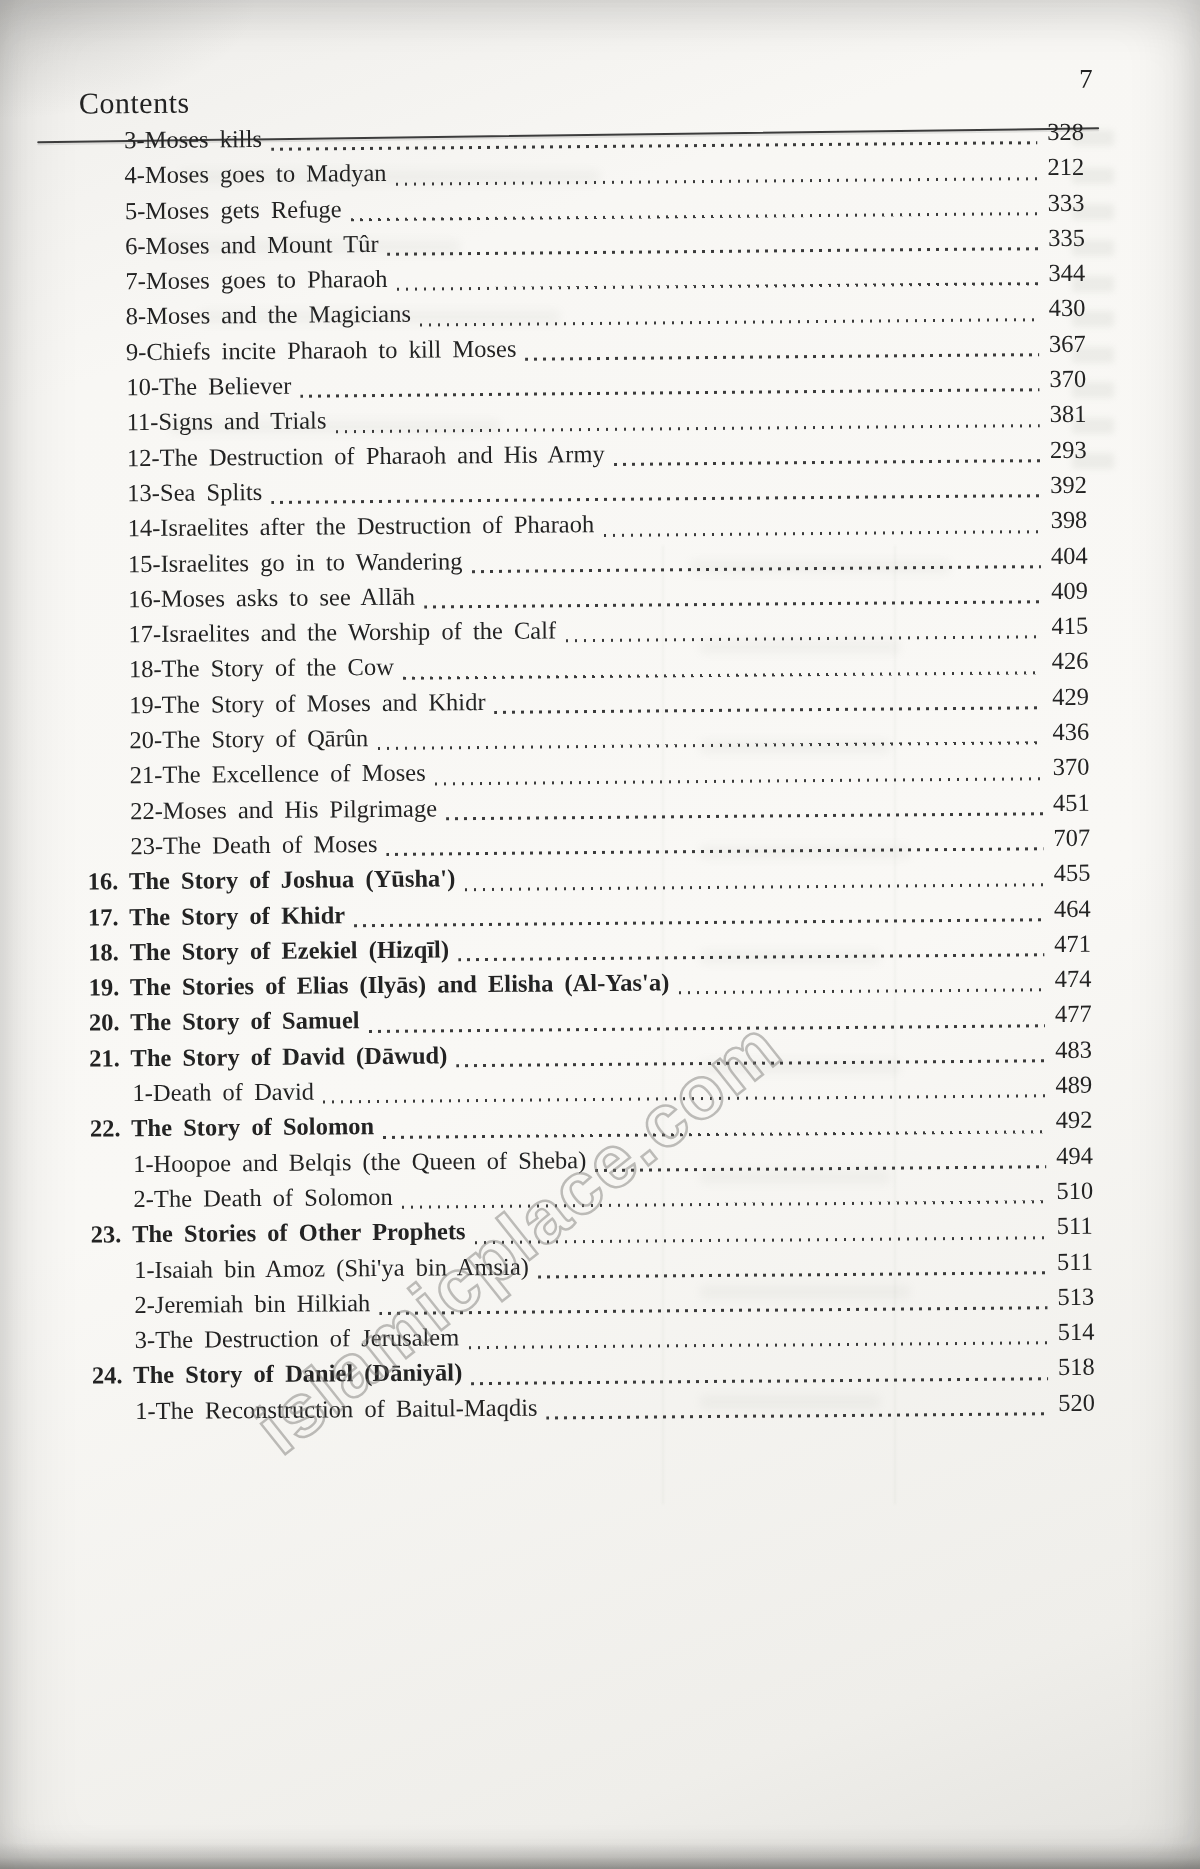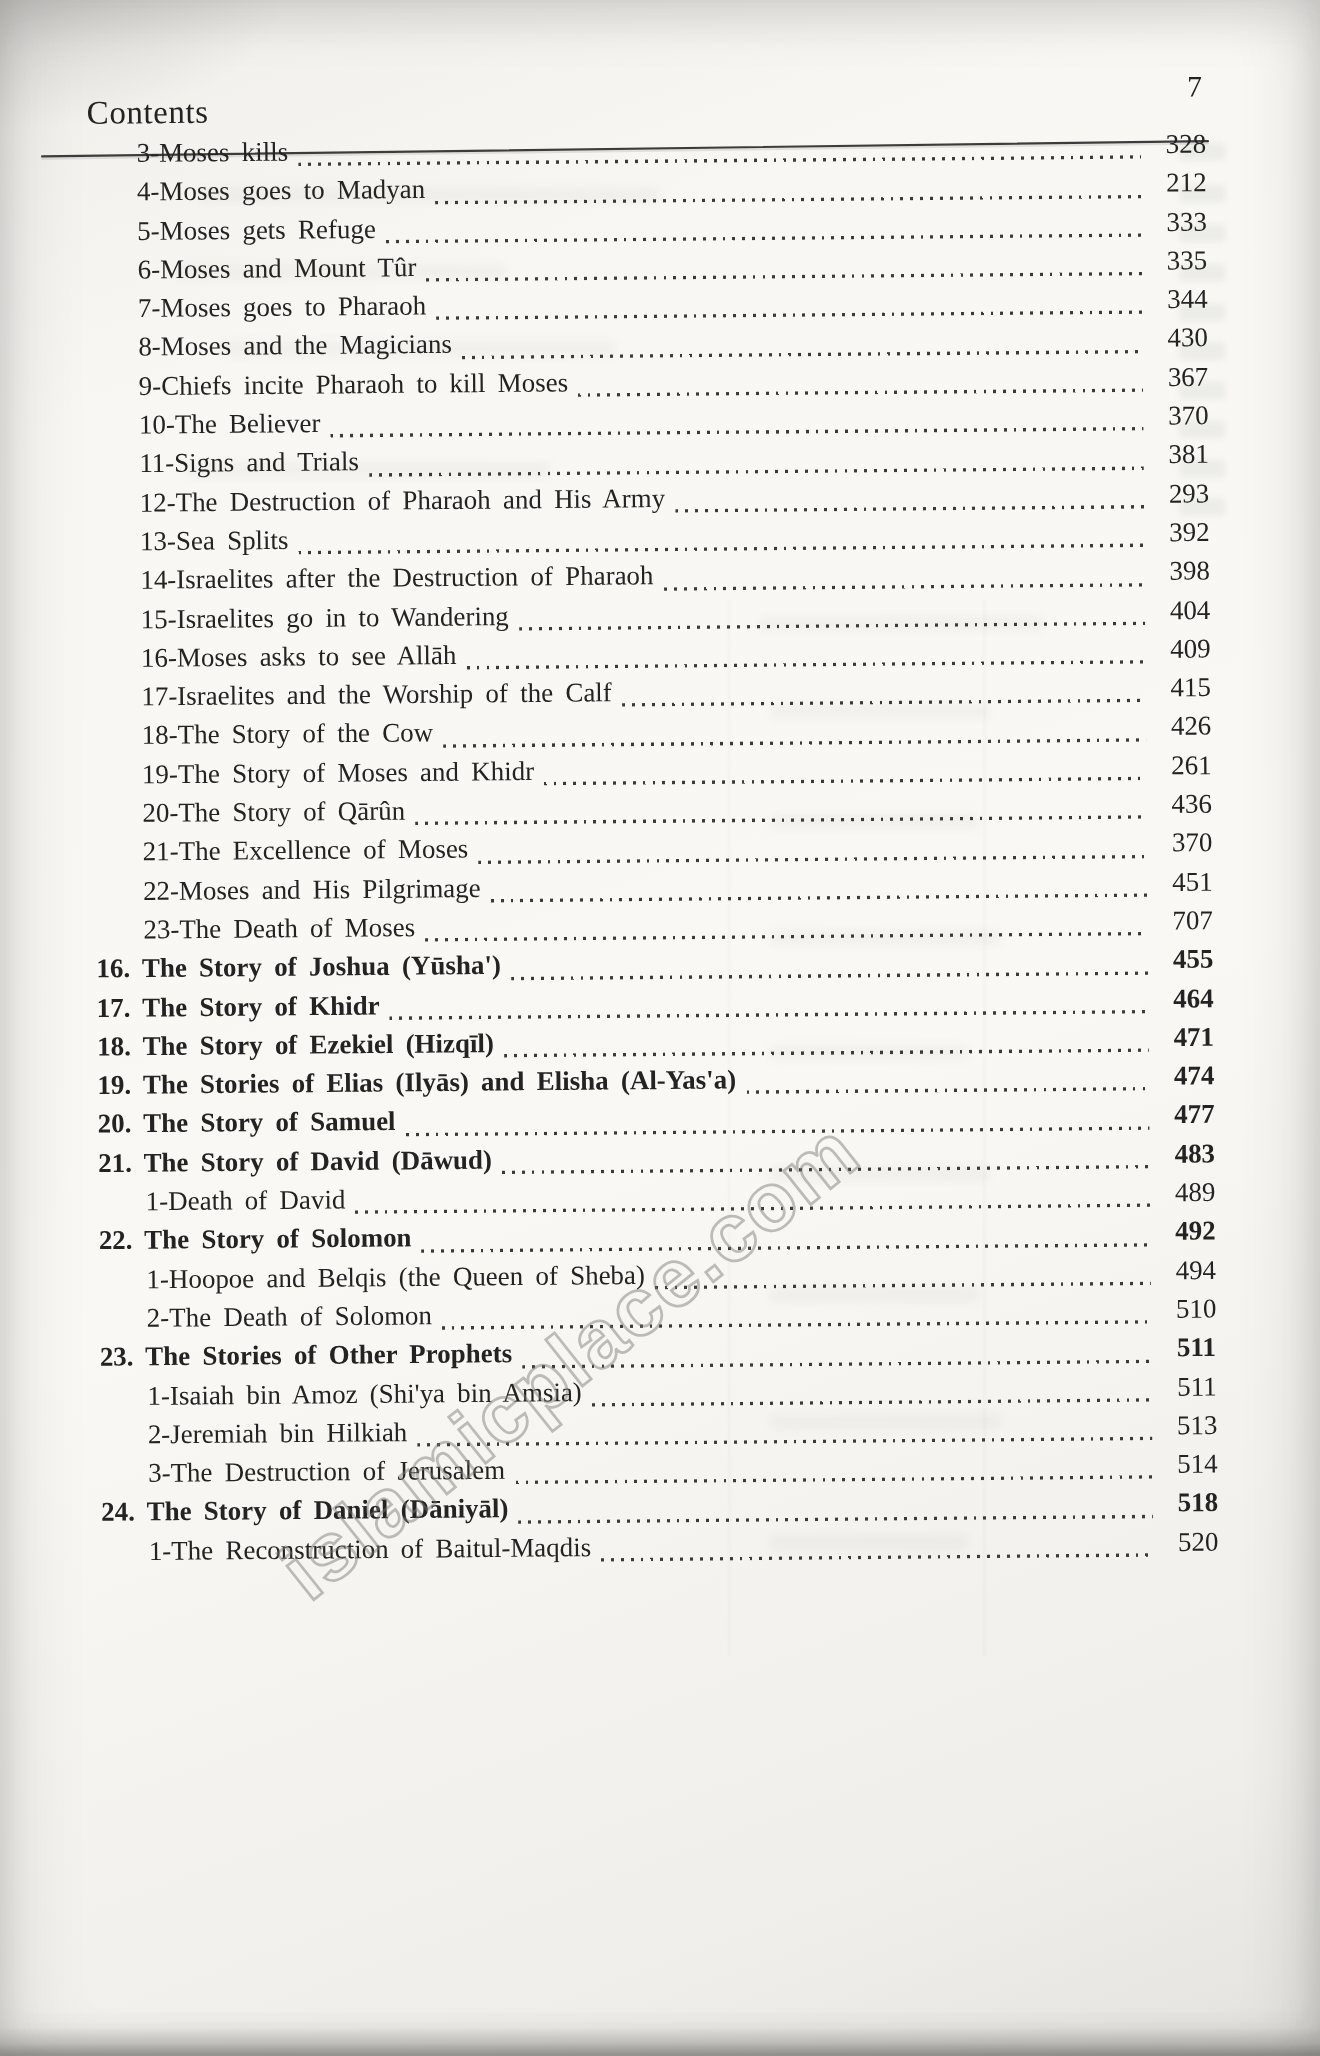--- a/index.html
+++ b/index.html
@@ -50,22 +50,22 @@
     height:35.3px; font-size:24.5px; word-spacing:5px;
     padding-left:123px; white-space:nowrap;
   }
   .row.main{ padding-left:80px; font-weight:700; font-size:24.5px; }
   .row .label{ flex:0 0 auto; }
   .row .leader{
     flex:1 1 auto; height:3px; align-self:flex-end; margin:0 10px 9px 9px;
     background-image:repeating-linear-gradient(to right, var(--dot,#3a3a3a) 0 2.6px, transparent 2.6px 9px);
     background-position:0 100%; background-repeat:repeat-x;
   }
-  .row .pagenum{ flex:0 0 62px; text-align:center; font-weight:400; }
-  .row.main .pagenum{ font-weight:700; }
+  .row .pagenum{ flex:0 0 62px; text-align:left; font-weight:400; }
+  .row.main .pagenum{ font-weight:400; }
 
   
   .watermark{
     position:absolute; left:185px; top:1195px; width:640px;
     text-align:center;
     font-family:"Liberation Sans","DejaVu Sans",sans-serif;
     font-size:74px; font-weight:700; letter-spacing:2px;
     color:transparent;
     -webkit-text-stroke:2.5px rgba(120,118,115,0.55);
     transform:rotate(-38deg);
@@ -192,21 +192,21 @@
           <span class="pagenum">415</span>
         </div>
         <div class="row sub">
           <span class="label">18-The Story of the Cow</span>
           <span class="leader"></span>
           <span class="pagenum">426</span>
         </div>
         <div class="row sub">
           <span class="label">19-The Story of Moses and Khidr</span>
           <span class="leader"></span>
-          <span class="pagenum">261</span>
+          <span class="pagenum">429</span>
         </div>
         <div class="row sub">
           <span class="label">20-The Story of Qārûn</span>
           <span class="leader"></span>
           <span class="pagenum">436</span>
         </div>
         <div class="row sub">
           <span class="label">21-The Excellence of Moses</span>
           <span class="leader"></span>
           <span class="pagenum">370</span>

